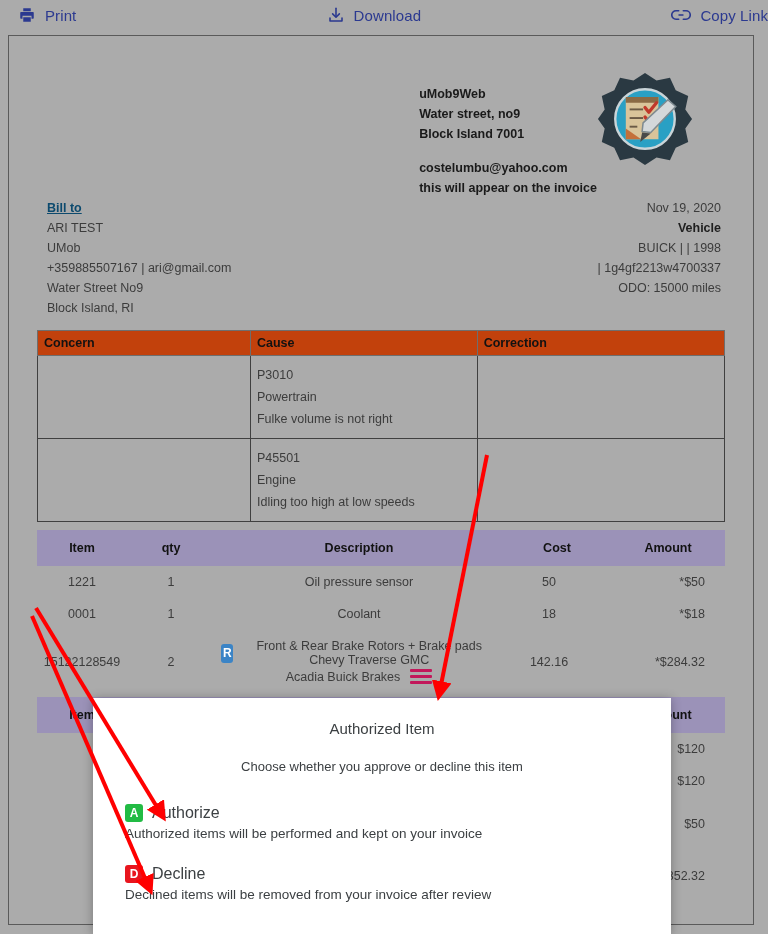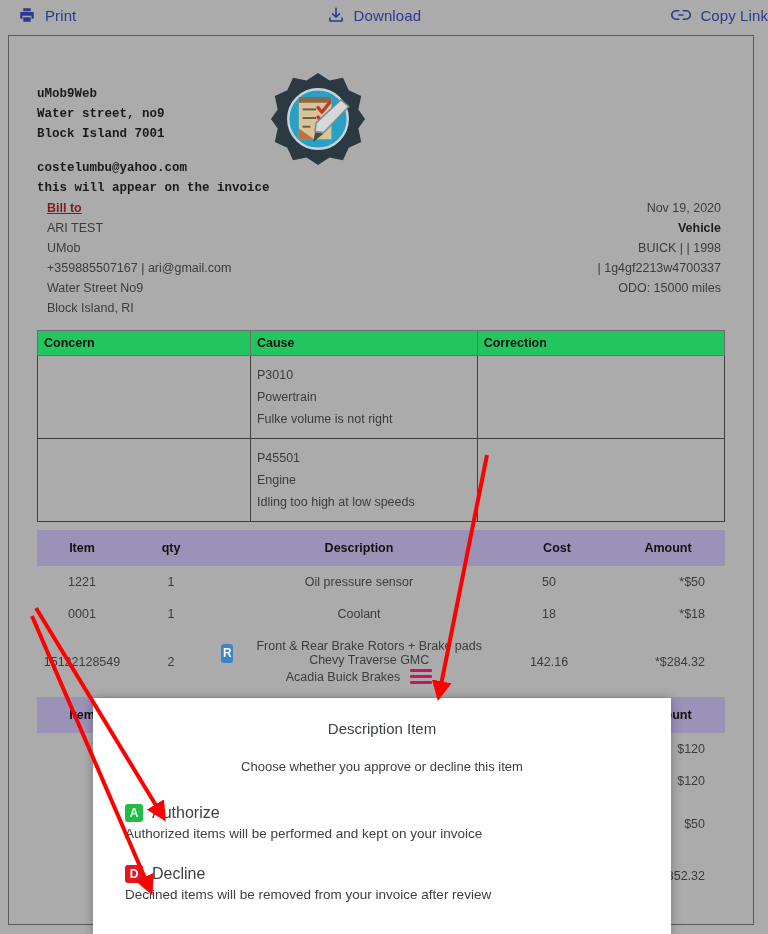--- a/index.html
+++ b/index.html
@@ -53,23 +53,22 @@
   }
 
   .doc {
     position: relative;
     padding: 30px 28px 0 28px;
   }
 
   
   .head-row {
     display: flex;
-    justify-content: flex-start;
+    justify-content: flex-end;
     align-items: flex-start;
-    font-family: Liberation Mono, monospace;
   }
   .company {
     font-size: 12.5px;
     font-weight: bold;
     color: #1a1a1a;
     line-height: 20px;
     padding-top: 18px;
   }
   .company .gap { height: 14px; }
 
@@ -94,32 +93,32 @@
   
   .parties {
     display: flex;
     justify-content: space-between;
     font-size: 12.5px;
     line-height: 20px;
     color: #3c3c3c;
     margin-bottom: 12px;
   }
   .bill-to { text-align: left; padding-left: 10px;}
-  .bill-to .hd { font-weight: bold; color: #7f1d1d; text-decoration: underline; }
+  .bill-to .hd { font-weight: bold; color: #0c4a6e; text-decoration: underline; }
   .vehicle { text-align: right; padding-right: 4px; }
   .vehicle .hd { font-weight: bold; color: #1f1f1f; }
 
   
   table {
     width: 100%;
     border-collapse: collapse;
     font-size: 12.5px;
   }
   .ccc-tbl th {
-    background: #22c55e;
+    background: #c2410c;
     color: #121212;
     font-weight: bold;
     text-align: left;
     padding: 5px 6px;
     border: 1px solid #6e6e6e;
     font-size: 12.5px;
   }
   .ccc-tbl td {
     border: 1px solid #404040;
     vertical-align: top;
@@ -495,21 +494,21 @@
           <td class="c-cost"></td>
           <td class="c-amt">$352.32</td>
         </tr>
       </tbody>
     </table>
 
   </div>
 </div>
 
 <div class="popup">
-  <div class="popup-title">Description Item</div>
+  <div class="popup-title">Authorized Item</div>
   <div class="popup-sub">Choose whether you approve or decline this item</div>
 
   <div class="opt">
     <div class="opt-head">
       <span class="opt-badge badge-a">A</span>
       <span class="opt-title">Authorize</span>
     </div>
     <div class="opt-desc">Authorized items will be performed and kept on your invoice</div>
   </div>
 

